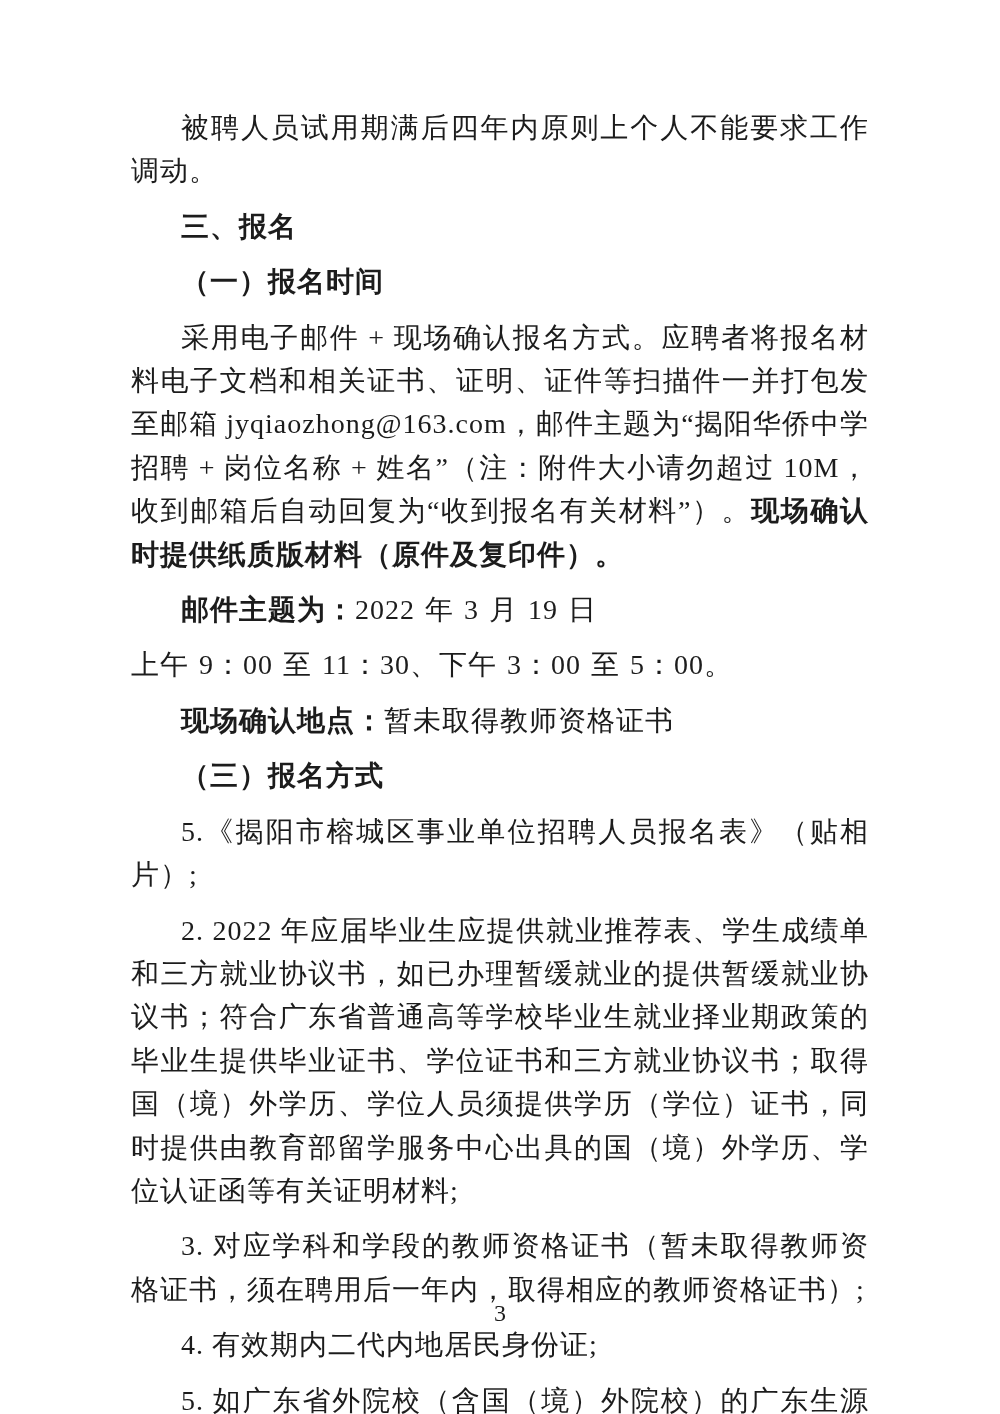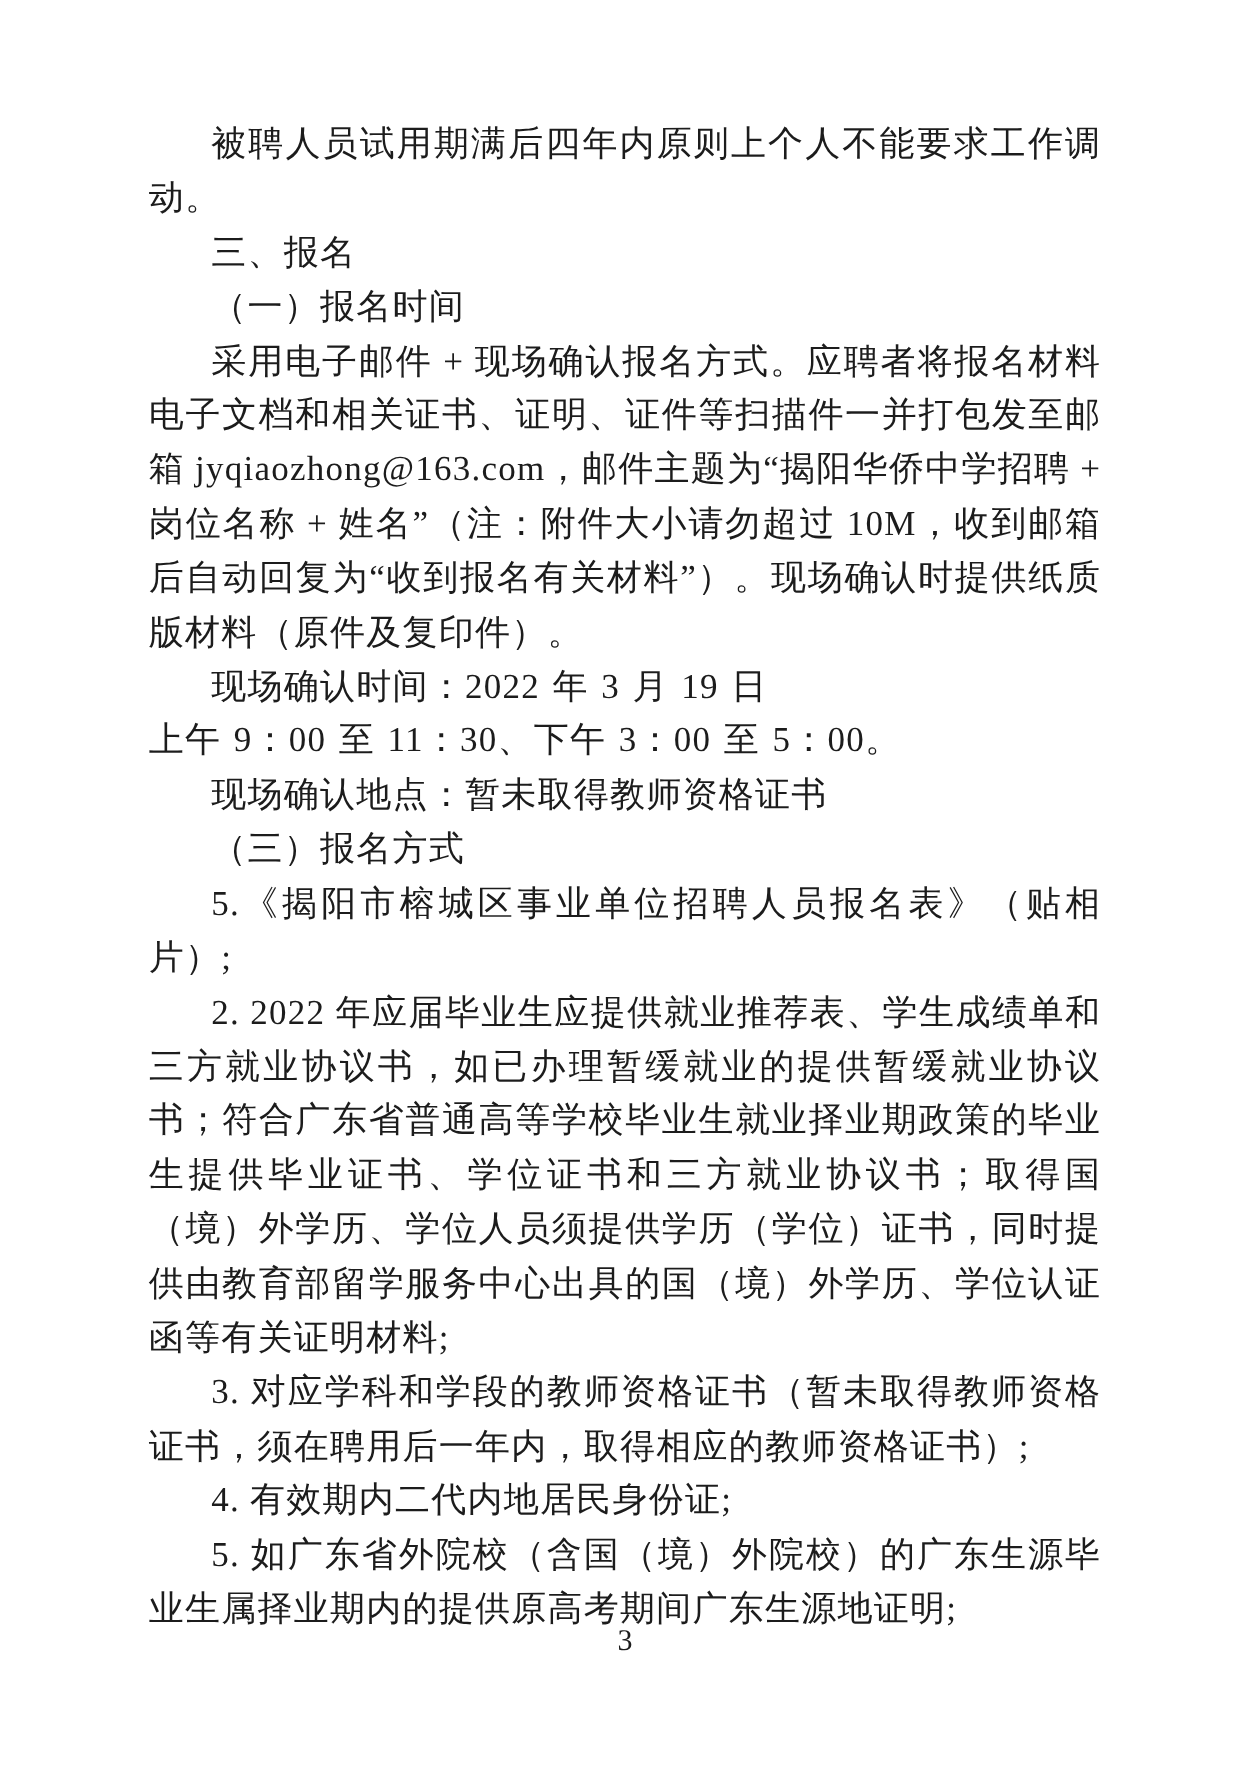--- a/index.html
+++ b/index.html
@@ -19,28 +19,28 @@
     position: absolute;
     left: 119px;
     top: 94px;
     width: 762px;
     font-size: 28px;
     line-height: 43.4px;
     text-align: justify;
     letter-spacing: 1px;
   }
   .doc p {
-    margin: 0;
+    margin: 12px;
     padding: 0;
   }
   .indent {
     text-indent: 50px;
   }
   .bold {
-    font-weight: 400;
+    font-weight: 700;
   }
   .cont-line {
     text-indent: 0;
     padding-left: 240px;
     text-align: left;
   }
   .num-gap {
     
     word-spacing: 2px;
   }
@@ -62,21 +62,21 @@
   <p class="indent">被聘人员试用期满后四年内原则上个人不能要求工作调动。</p>
 
   <p class="indent bold">三、报名</p>
 
   <p class="indent bold">（一）报名时间</p>
 
 
 
   <p class="indent"><span>采用电子邮件 + 现场确认报名方式。应聘者将报名材料电子文档和相关证书、证明、证件等扫描件一并打包发至邮箱 jyqiaozhong@163.com，邮件主题为“揭阳华侨中学招聘 + 岗位名称 + 姓名”（注：附件大小请勿超过 10M，收到邮箱后自动回复为“收到报名有关材料”）。</span><span class="bold">现场确认时提供纸质版材料（原件及复印件）。</span></p>
 
-  <p class="indent num-gap"><span class="bold">现场确认时间：</span><span>2022 年 3 月 19 日</span></p>
+  <p class="indent num-gap"><span class="bold">邮件主题为：</span><span>2022 年 3 月 19 日</span></p>
 
   <p class="cont-line num-gap">上午 9：00 至 11：30、下午 3：00 至 5：00。</p>
 
   <p class="indent"><span class="bold">现场确认地点：</span><span>暂未取得教师资格证书</span></p>
 
   <p class="indent bold">（三）报名方式</p>
 
   <p class="indent">5.《揭阳市榕城区事业单位招聘人员报名表》（贴相片）;</p>
 
   <p class="indent">2. 2022 年应届毕业生应提供就业推荐表、学生成绩单和三方就业协议书，如已办理暂缓就业的提供暂缓就业协议书；符合广东省普通高等学校毕业生就业择业期政策的毕业生提供毕业证书、学位证书和三方就业协议书；取得国（境）外学历、学位人员须提供学历（学位）证书，同时提供由教育部留学服务中心出具的国（境）外学历、学位认证函等有关证明材料;</p>

